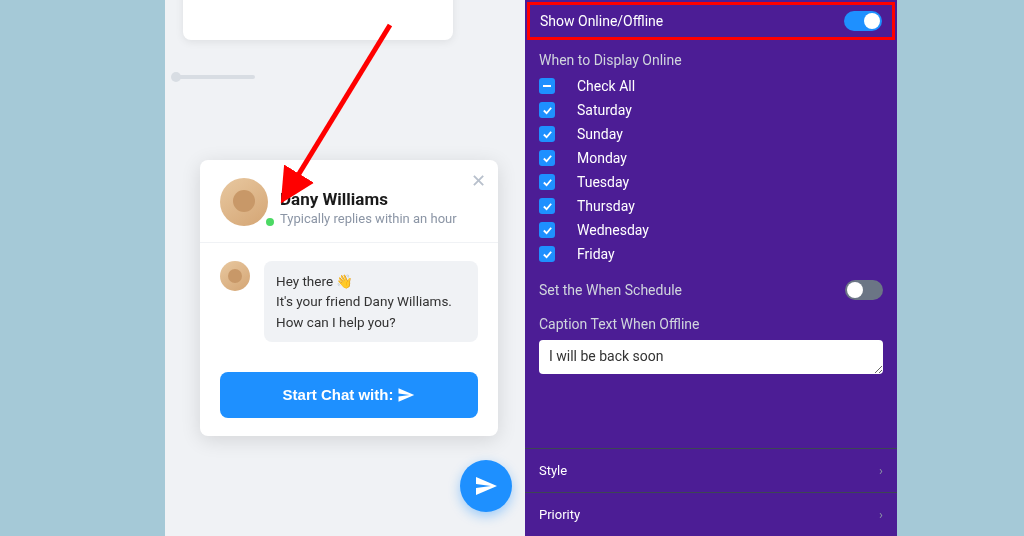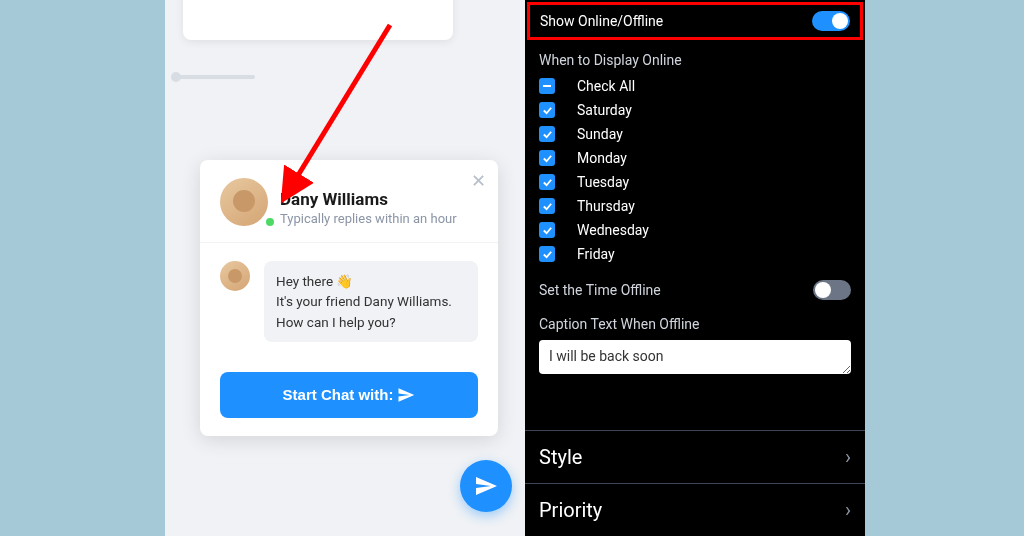--- a/index.html
+++ b/index.html
@@ -201,23 +201,23 @@
       height: 190px;
       pointer-events: none;
       z-index: 5;
     }
     
     
     .settings-panel {
       position: absolute;
       left: 525px;
       top: 0;
-      width: 340px;
+      width: 372px;
       height: 536px;
-      background: #000000;
+      background: #4c1d95;
       color: white;
       display: flex;
       flex-direction: column;
     }
     
     .highlight-row {
       border: 3px solid #ff0000;
       padding: 6px 10px;
       margin: 2px;
       display: flex;
@@ -303,21 +303,21 @@
     }
     
     .spacer { flex: 1; min-height: 20px; }
     
     .accordion-row {
       padding: 14px 14px;
       border-top: 1px solid #3d4654;
       display: flex;
       align-items: center;
       justify-content: space-between;
-      font-size: 20px;
+      font-size: 13px;
       cursor: pointer;
     }
     .chevron { color: #8b95a5; }
     
     .row-label { font-size: 14px; }
   </style>
 </head>
 <body>
 
 <div class="canvas">
@@ -442,21 +442,21 @@
   <div class="check-row">
     <span class="checkbox">
         <svg viewBox="0 0 12 12">
           <path d="M2 6l3 3 5-6" stroke="white" stroke-width="2" fill="none"></path>
         </svg>
       </span>
     <span>Friday</span>
   </div>
 
   <div class="schedule-row">
-    <span>Set the Time Offline</span>
+    <span>Set the When Schedule</span>
     <div class="toggle off"></div>
   </div>
 
   <div class="caption-label">Caption Text When Offline</div>
   <textarea class="caption-input" style="">I will be back soon</textarea>
 
   <div class="spacer"></div>
 
   <div class="accordion-row">
     <span>Style</span>

